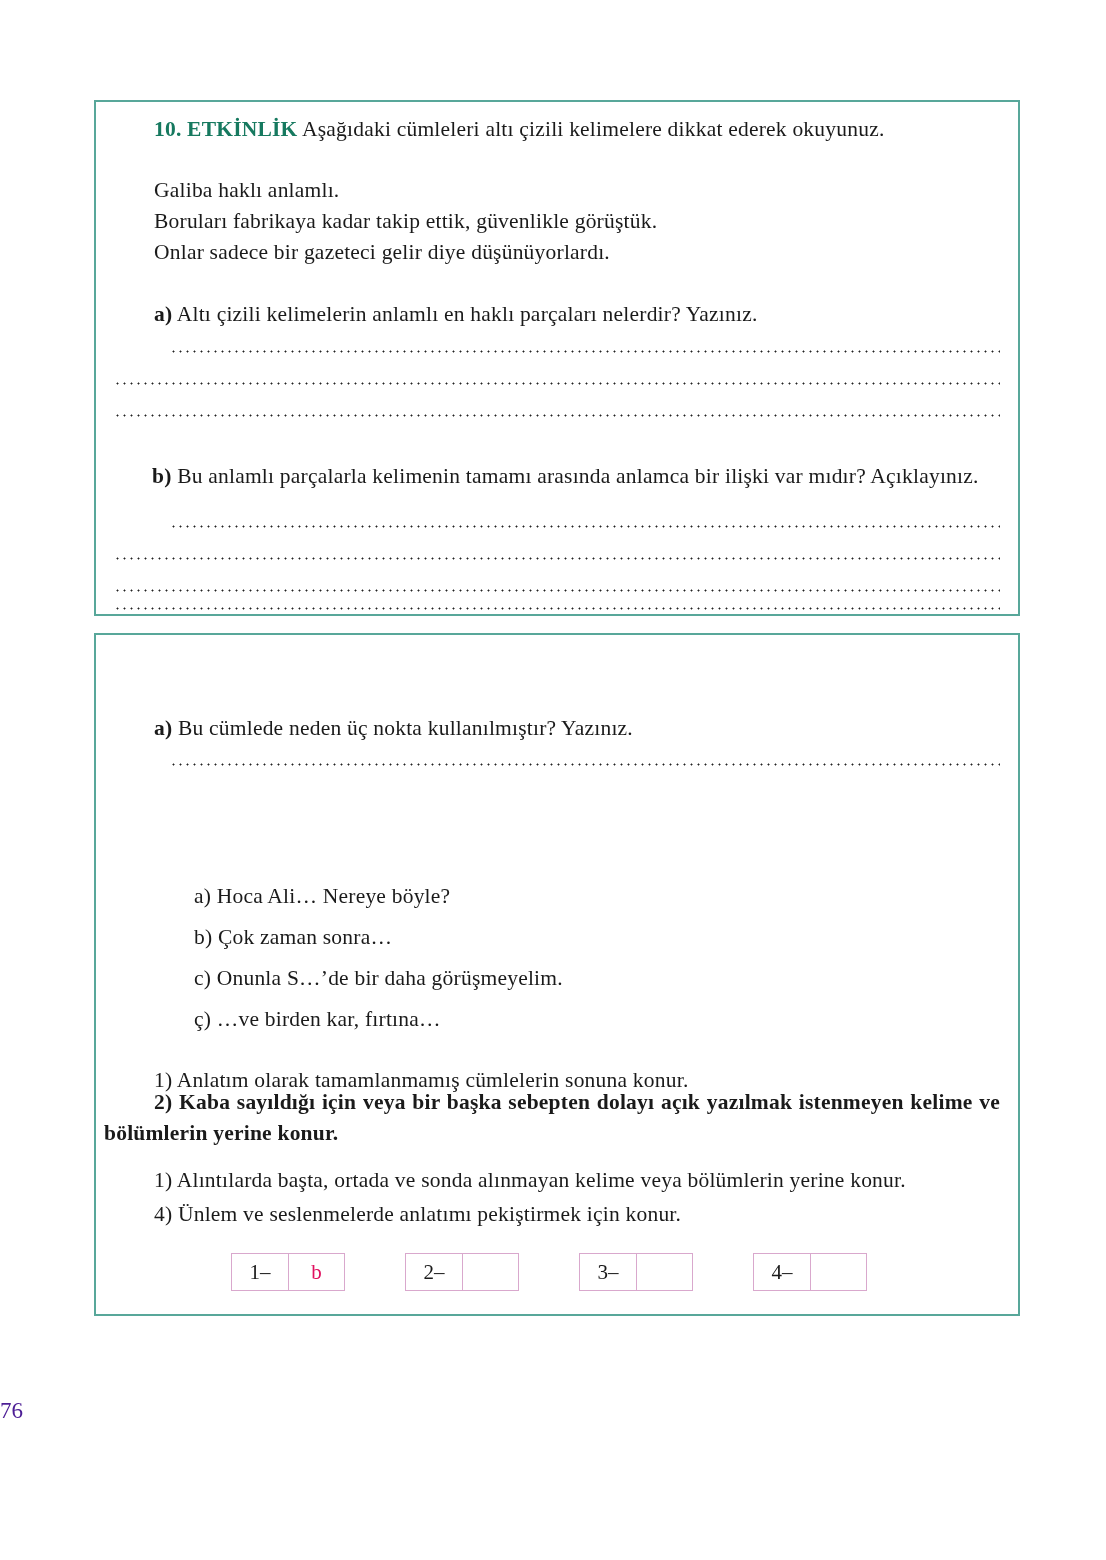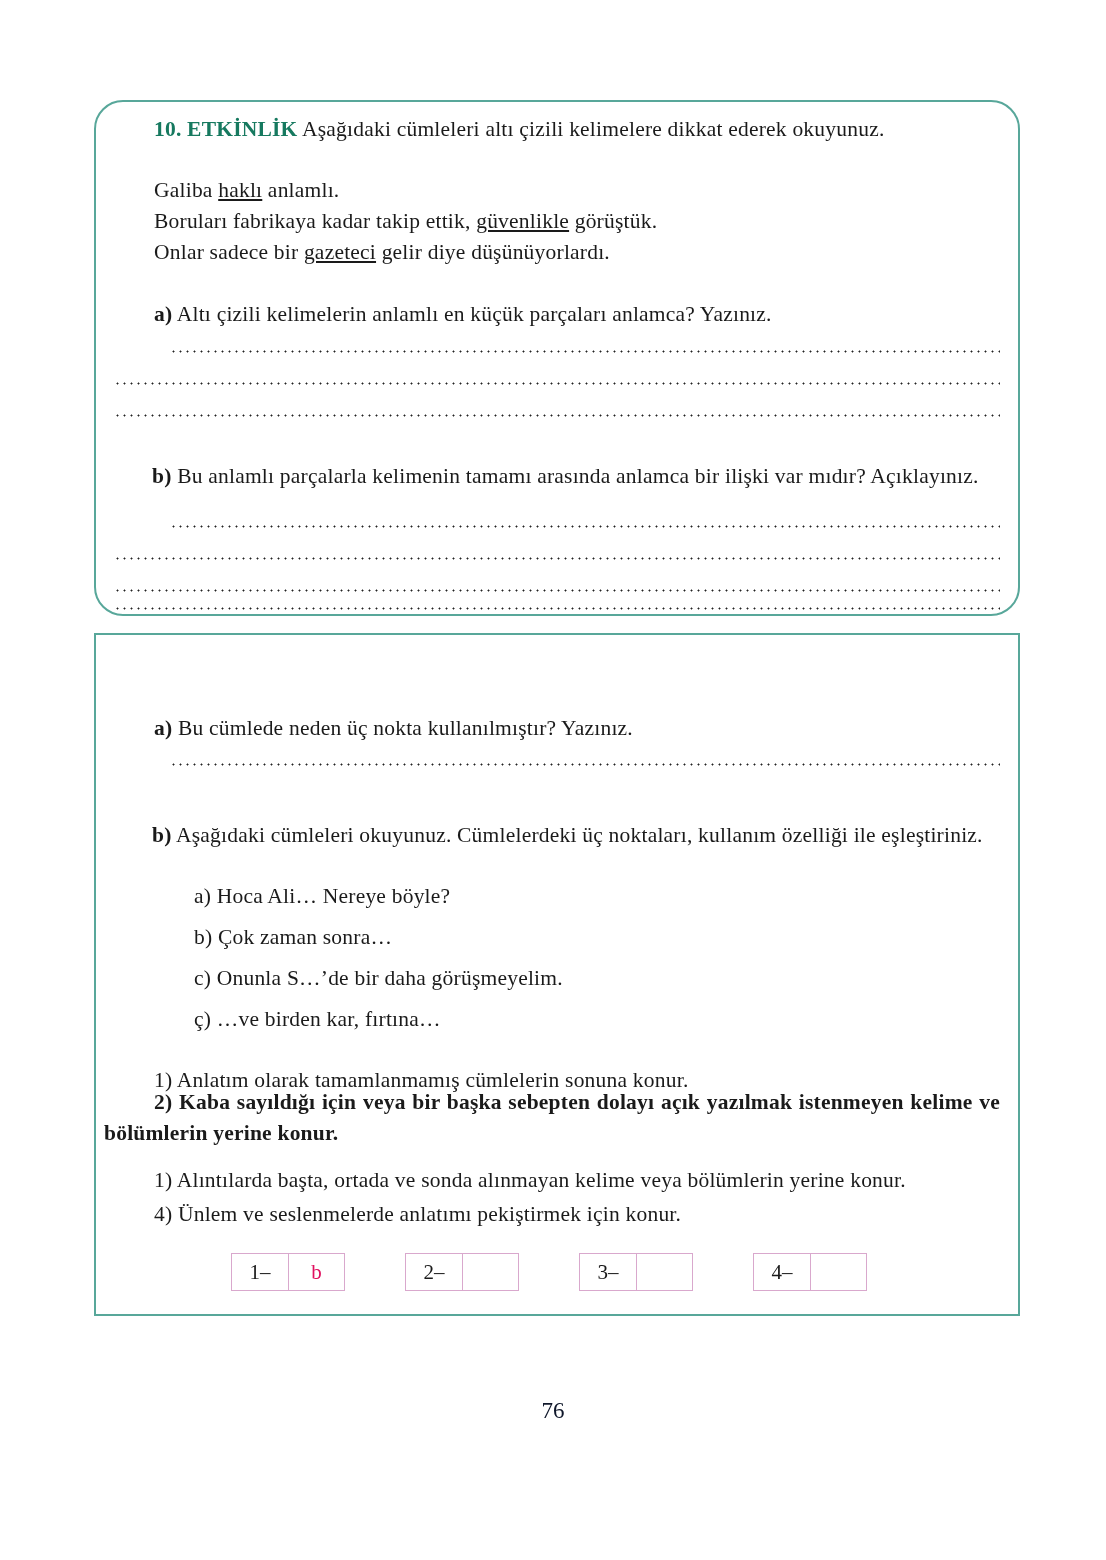--- a/index.html
+++ b/index.html
@@ -30,21 +30,20 @@
     box-sizing: border-box;
     border: 2px solid #58a79a;
     background: #ffffff;
     overflow: hidden;
   }
   #box-10 {
     left: 94px;
     top: 100px;
     width: 926px;
     height: 516px;
-    border-radius: 29px;
   }
   #box-11 {
     left: 94px;
     top: 633px;
     width: 926px;
     height: 683px;
   }
 
   .inner {
     position: relative;
@@ -65,21 +64,21 @@
   }
   .justify {
     text-align: justify;
     text-align-last: left;
   }
   .etk {
     color: #16795f;
     font-weight: bold;
   }
   .bld { font-weight: bold; }
-  .u { text-decoration: underline; text-underline-offset: 2px; }
+  .u { text-underline-offset: 2px; }
 
   
   .dots {
     position: absolute;
     height: 3px;
     background-image: radial-gradient(circle, #222 0.9px, rgba(0,0,0,0) 1.1px);
     background-size: 7px 3px;
     background-repeat: repeat-x;
     background-position: 0 center;
   }
@@ -103,23 +102,23 @@
   .match-cell.ans { width: 56px; border-left: none; }
   .match-group { display: flex; }
   .answer-letter { color: #e0115f; font-weight: normal; }
 
   
   #page-number {
     position: absolute;
     left: 0;
     top: 1398px;
     width: 1106px;
-    text-align: center;
+    text-align: left;
     font-size: 23px;
-    color: #0f172a;
+    color: #4c1d95;
   }
 </style>
 </head>
 <body>
 
 <div class="page">
 
   <div class="activity-box" id="box-10">
     <div class="inner">
 
@@ -134,21 +133,21 @@
 
       <div class="txt" style="left:58px; top:104px; width:845px;">
         <span>Boruları fabrikaya kadar takip ettik, </span><span class="u">güvenlikle</span><span> görüştük.</span>
       </div>
 
       <div class="txt" style="left:58px; top:135px; width:845px;">
         <span>Onlar sadece bir </span><span class="u">gazeteci</span><span> gelir diye düşünüyorlardı.</span>
       </div>
 
       <div class="txt" style="left:58px; top:197px; width:845px;">
-        <span class="bld">a)</span><span> Altı çizili kelimelerin anlamlı en küçük parçaları anlamca? Yazınız.</span>
+        <span class="bld">a)</span><span> Altı çizili kelimelerin anlamlı en haklı parçaları nelerdir? Yazınız.</span>
       </div>
 
       <div class="dots" style="left:74px;  top:248px; width:830px;"></div>
       <div class="dots" style="left:18px;  top:280px; width:886px;"></div>
       <div class="dots" style="left:18px;  top:312px; width:886px;"></div>
 
       <div class="txt justify" style="left:8px; top:359px; width:896px; text-indent:48px;">
         <span class="bld">b)</span><span> Bu   anlamlı parçalarla kelimenin tamamı arasında anlamca bir ilişki var mıdır? Açıklayınız.</span>
       </div>
 
@@ -164,23 +163,20 @@
     <div class="inner">
 
 
 
       <div class="txt" style="left:58px; top:78px; width:845px;">
         <span class="bld">a)</span><span> Bu cümlede neden üç nokta kullanılmıştır? Yazınız.</span>
       </div>
 
       <div class="dots" style="left:74px; top:128px; width:830px;"></div>
 
-      <div class="txt justify" style="left:8px; top:185px; width:896px; text-indent:48px;">
-        <span class="bld">b)</span><span>  Aşağıdaki cümleleri okuyunuz. Cümlelerdeki üç noktaları, kullanım özelliği ile eşleştiriniz.</span>
-      </div>
 
       <div class="txt indent" style="left:58px; top:246px; width:845px;">a) Hoca Ali… Nereye böyle?</div>
       <div class="txt indent" style="left:58px; top:287px; width:845px;">b) Çok zaman sonra…</div>
       <div class="txt indent" style="left:58px; top:328px; width:845px;">c) Onunla S…’de bir daha görüşmeyelim.</div>
       <div class="txt indent" style="left:58px; top:369px; width:845px;">ç) …ve birden kar, fırtına…</div>
 
       <div class="txt" style="left:58px; top:430px; width:845px;">1) Anlatım olarak tamamlanmamış cümlelerin sonuna konur.</div>
 
       <div class="txt justify" style="left:8px; top:452px; width:896px; text-indent:50px;font-weight:bold;">2) Kaba sayıldığı için veya bir başka sebepten dolayı açık yazılmak istenmeyen kelime ve bölümlerin yerine konur.</div>
 

